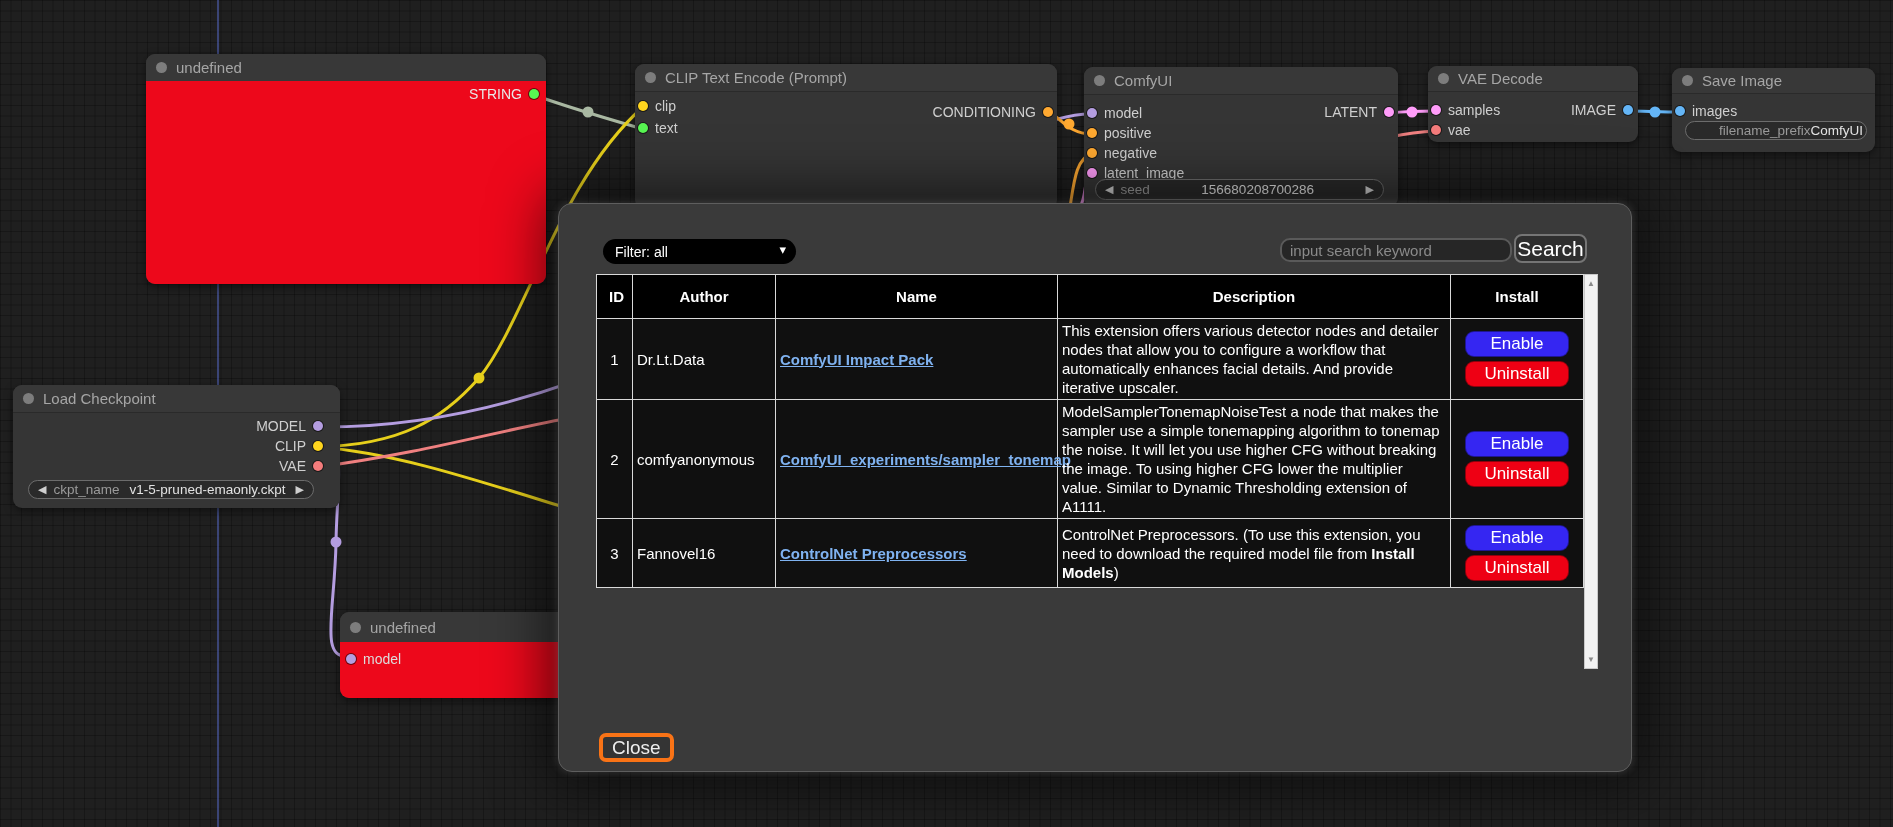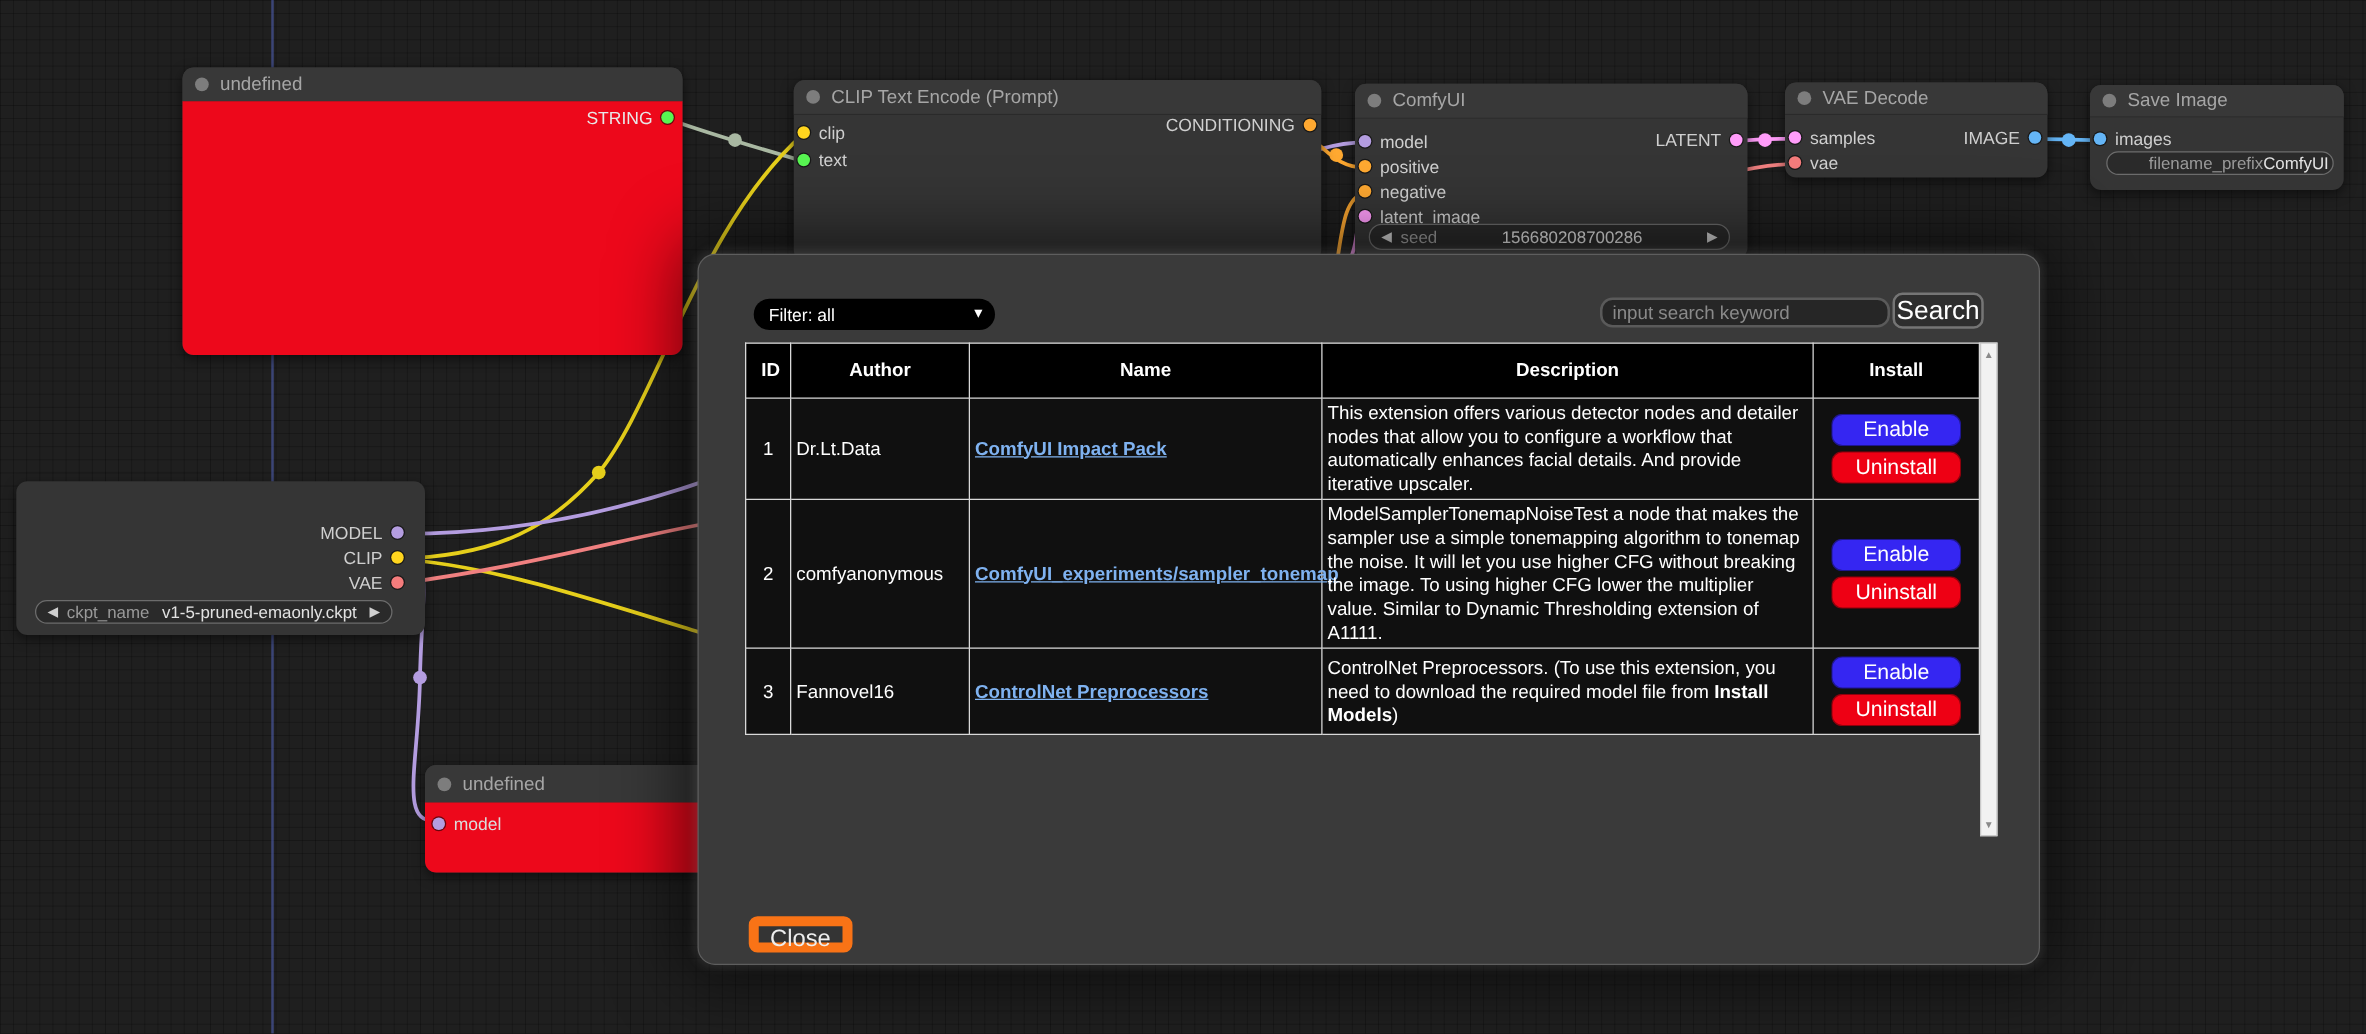--- a/index.html
+++ b/index.html
@@ -56,21 +56,21 @@
   td.c-install{text-align:center;padding:3px 0;margin-left:21px;}
   .btn{display:block;margin:4px auto;width:104px;height:26px;border-radius:9px;border:1px solid rgba(0,0,0,0.4);
     color:#fff;font-size:17px;font-family:inherit;padding:0;}
   .btn-enable{background:#3526f2;}
   .btn-uninstall{background:#ee0014;}
   .scrollbar{position:absolute;left:988px;top:0;width:14px;height:395px;background:#f2f2f2;border:1px solid #c9c9c9;box-sizing:border-box;}
   .scrollbar .sb-up,.scrollbar .sb-down{position:absolute;left:0;width:100%;text-align:center;color:#8a8a8a;font-size:8px;}
   .scrollbar .sb-up{top:4px;}
   .scrollbar .sb-down{bottom:4px;}
   .close-btn{position:absolute;left:40px;top:529px;height:29px;min-width:64px;background:#343434;color:#eee;
-    border:8px solid #f97316;border-radius:7px;font-size:19px;font-family:inherit;padding:0 9px;}
+    border:4px solid #f97316;border-radius:7px;font-size:19px;font-family:inherit;padding:0 9px;}
 </style>
 </head>
 <body>
 
 <div id="stage">
 
   <div class="axis-line"></div>
 
   <svg id="wires" width="1893" height="827">
     <path d="M534,95 C570,108 605,118 643,129" stroke="#a9b8a2"></path>
@@ -111,21 +111,21 @@
       <span>CLIP Text Encode (Prompt)</span>
     </div>
     <div class="slot" style="left:3px;top:34px;">
       <span class="dot c-clip"></span>
       <span>clip</span>
     </div>
     <div class="slot" style="left:3px;top:56px;">
       <span class="dot c-string"></span>
       <span>text</span>
     </div>
-    <div class="slot out" style="right:4px;top:28px;text-align:center;">
+    <div class="slot out" style="right:4px;top:40px;text-align:center;">
       <span class="dot c-cond"></span>
       <span>CONDITIONING</span>
     </div>
   </div>
 
   <div class="node" style="left:1084px;top:67px;width:314px;height:140px;">
     <div class="node-title">
       <span class="title-dot"></span>
       <span>ComfyUI</span>
     </div>
@@ -187,20 +187,24 @@
       <span class="dot c-image"></span>
       <span>images</span>
     </div>
     <div class="widget" style="left:13px;top:53px;width:162px;height:17px;">
       <span style="margin-left:24px;">filename_prefix</span>
       <span class="w-val">ComfyUI</span>
     </div>
   </div>
 
   <div class="node" style="left:13px;top:385px;width:327px;height:123px;">
+    <div class="node-title">
+      <span class="title-dot"></span>
+      <span>Load Checkpoint</span>
+    </div>
     <div class="slot out" style="right:17px;top:33px;">
       <span class="dot c-model"></span>
       <span>MODEL</span>
     </div>
     <div class="slot out" style="right:17px;top:53px;">
       <span class="dot c-clip"></span>
       <span>CLIP</span>
     </div>
     <div class="slot out" style="right:17px;top:73px;">
       <span class="dot c-vae"></span>

